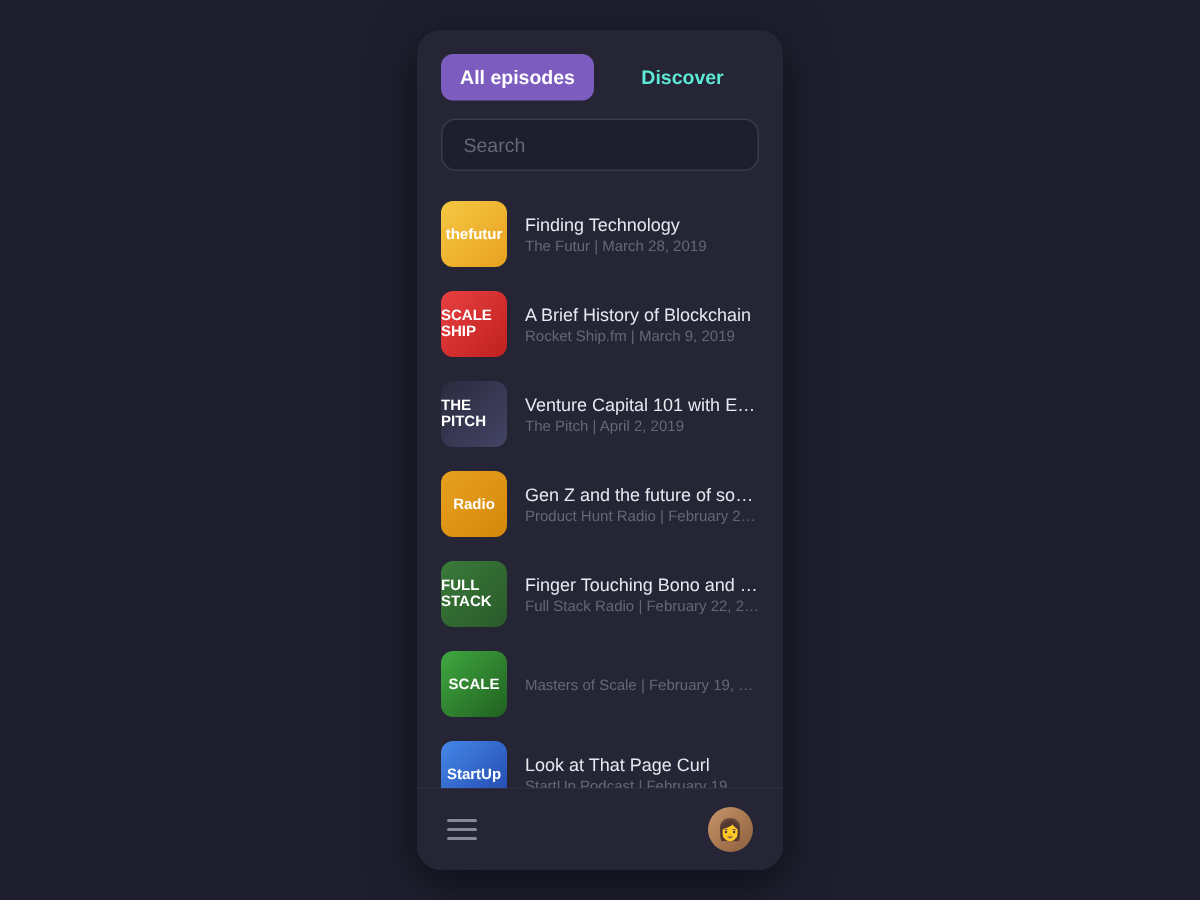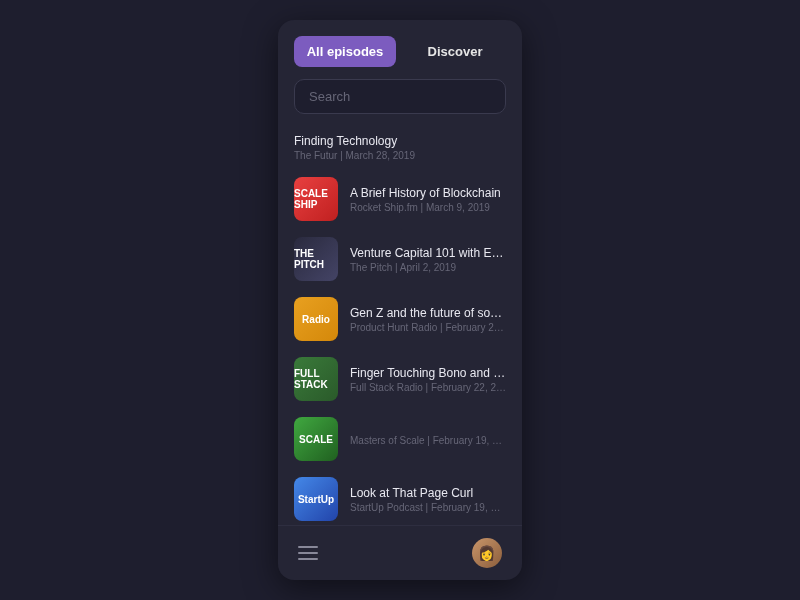--- a/index.html
+++ b/index.html
@@ -38,21 +38,21 @@
       font-weight: 600;
       cursor: pointer;
       text-align: center;
     }
     .tab-btn.active {
       background-color: #7c5cbf;
       color: #ffffff;
     }
     .tab-btn.inactive {
       background-color: transparent;
-      color: #e5e5e5;
+      color: #5eead4;
     }
     .search-container {
       padding: 0 16px 12px;
     }
     .search-input {
       width: 100%;
       padding: 9px 14px;
       background-color: #1e1e2e;
       border: 1px solid #3a3a4e;
       border-radius: 10px;
@@ -160,20 +160,21 @@
     <button class="tab-btn active">All episodes</button>
     <button class="tab-btn inactive">Discover</button>
   </div>
 
   <div class="search-container">
     <input class="search-input" type="text" placeholder="Search" style="">
   </div>
 
   <div class="episode-list" id="episode-list">
   <div class="episode-item">
+        <div class="episode-thumb thumb-futur">thefutur</div>
         <div class="episode-info">
           <div class="episode-title">Finding Technology</div>
           <div class="episode-meta">The Futur  |  March 28, 2019</div>
         </div>
       </div>
       <div class="episode-item">
         <div class="episode-thumb thumb-rocketship">SCALE SHIP</div>
         <div class="episode-info">
           <div class="episode-title">A Brief History of Blockchain</div>
           <div class="episode-meta">Rocket Ship.fm  |  March 9, 2019</div>

